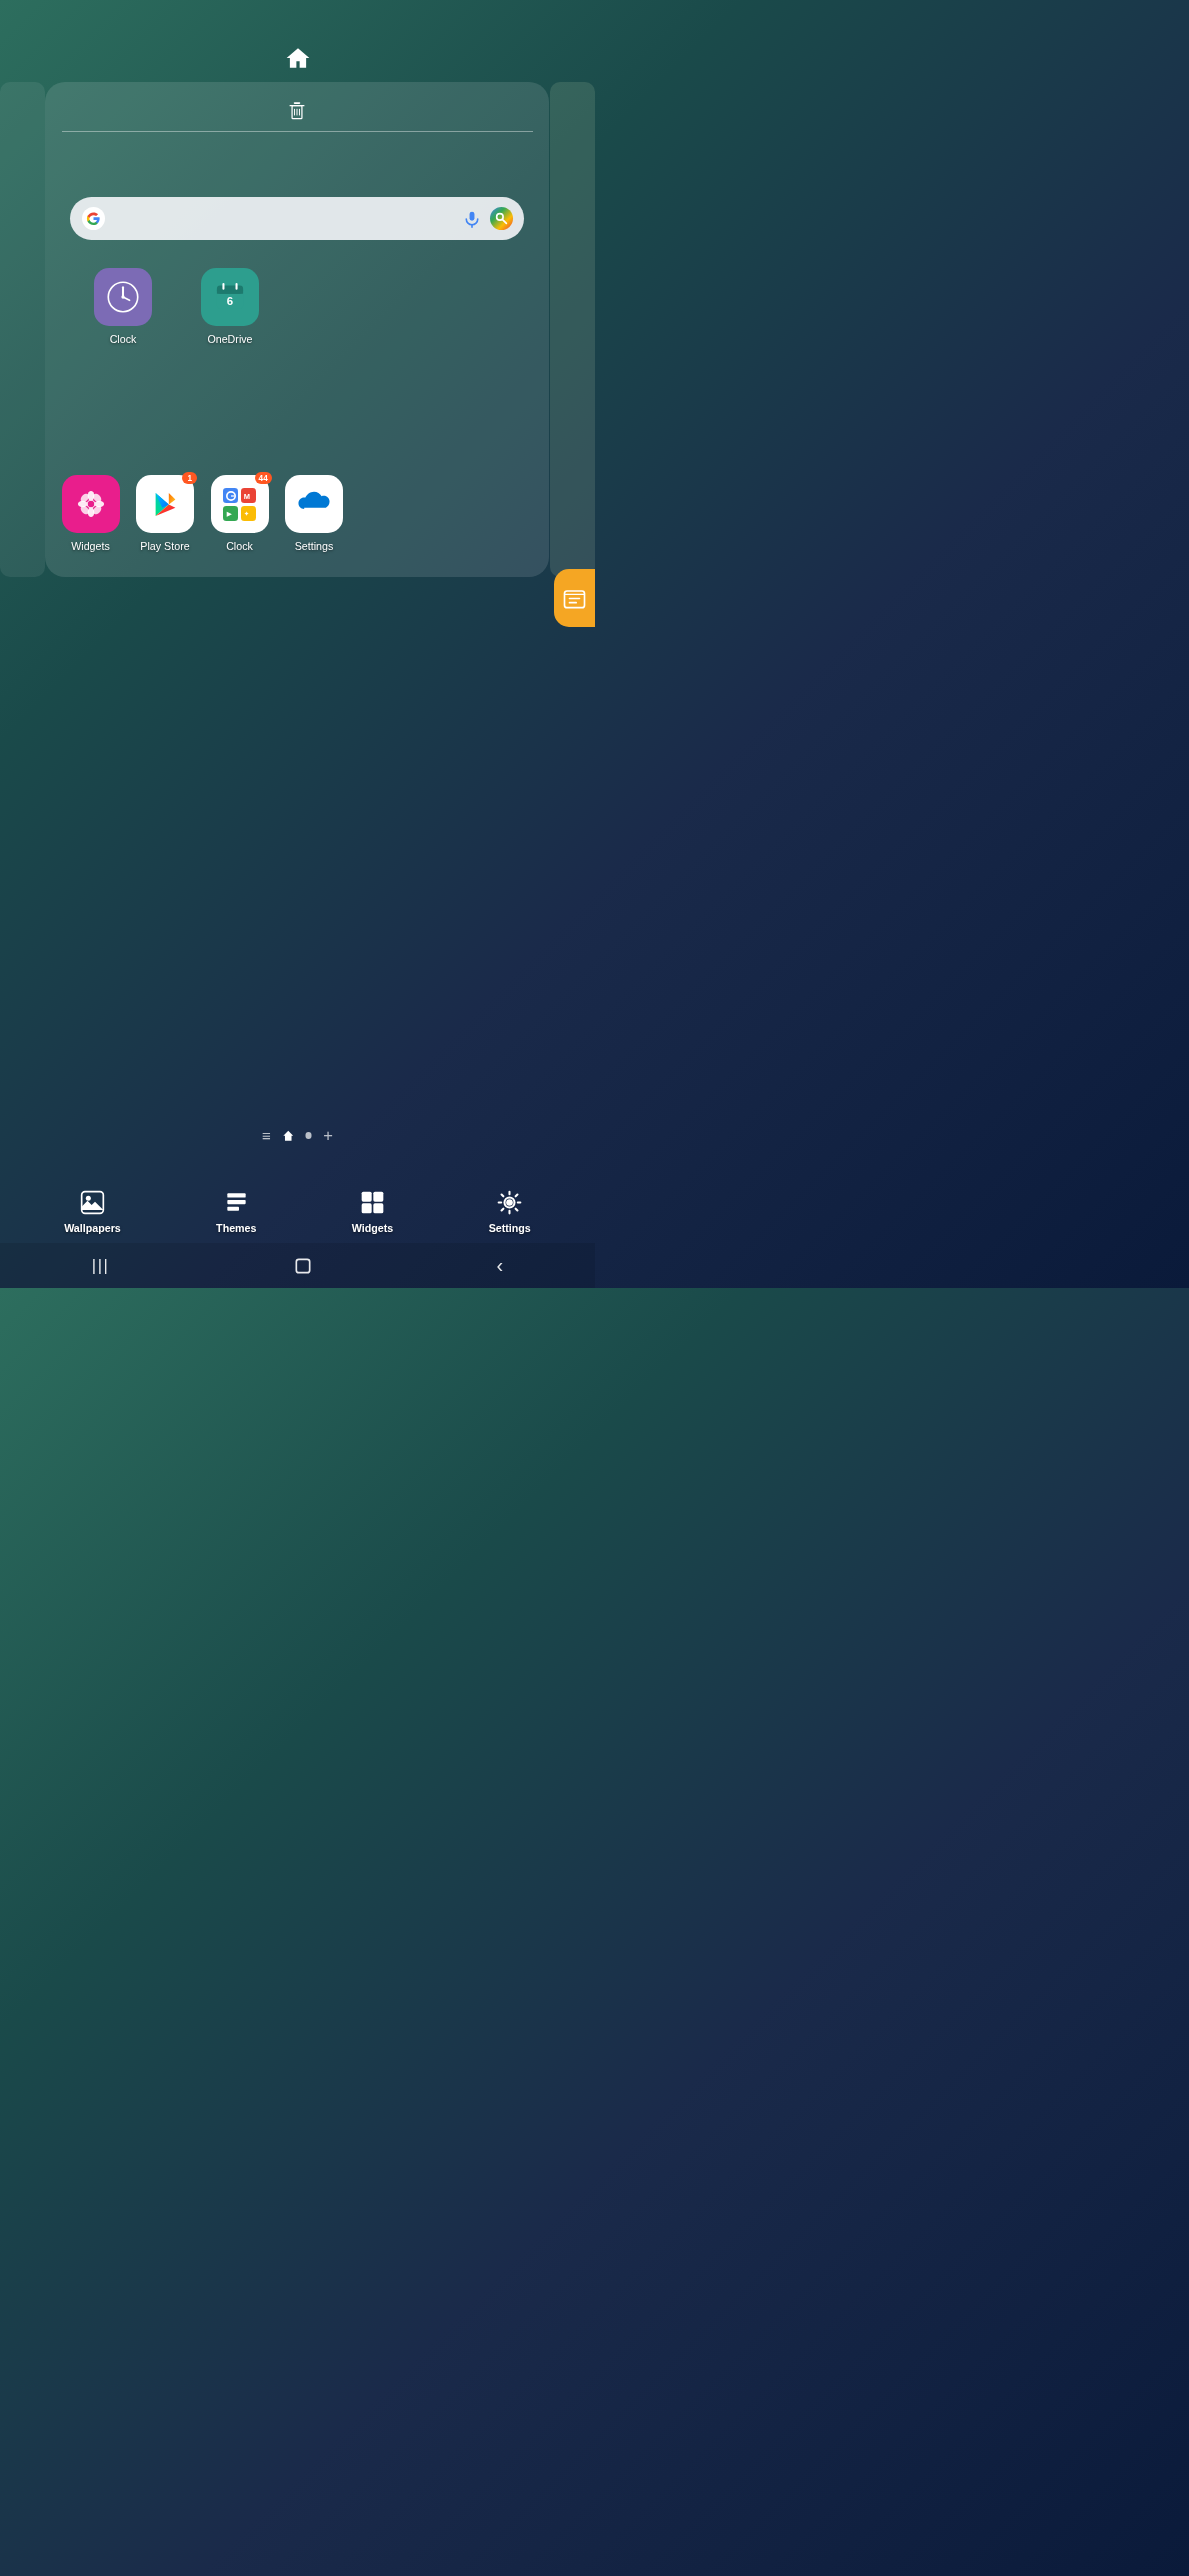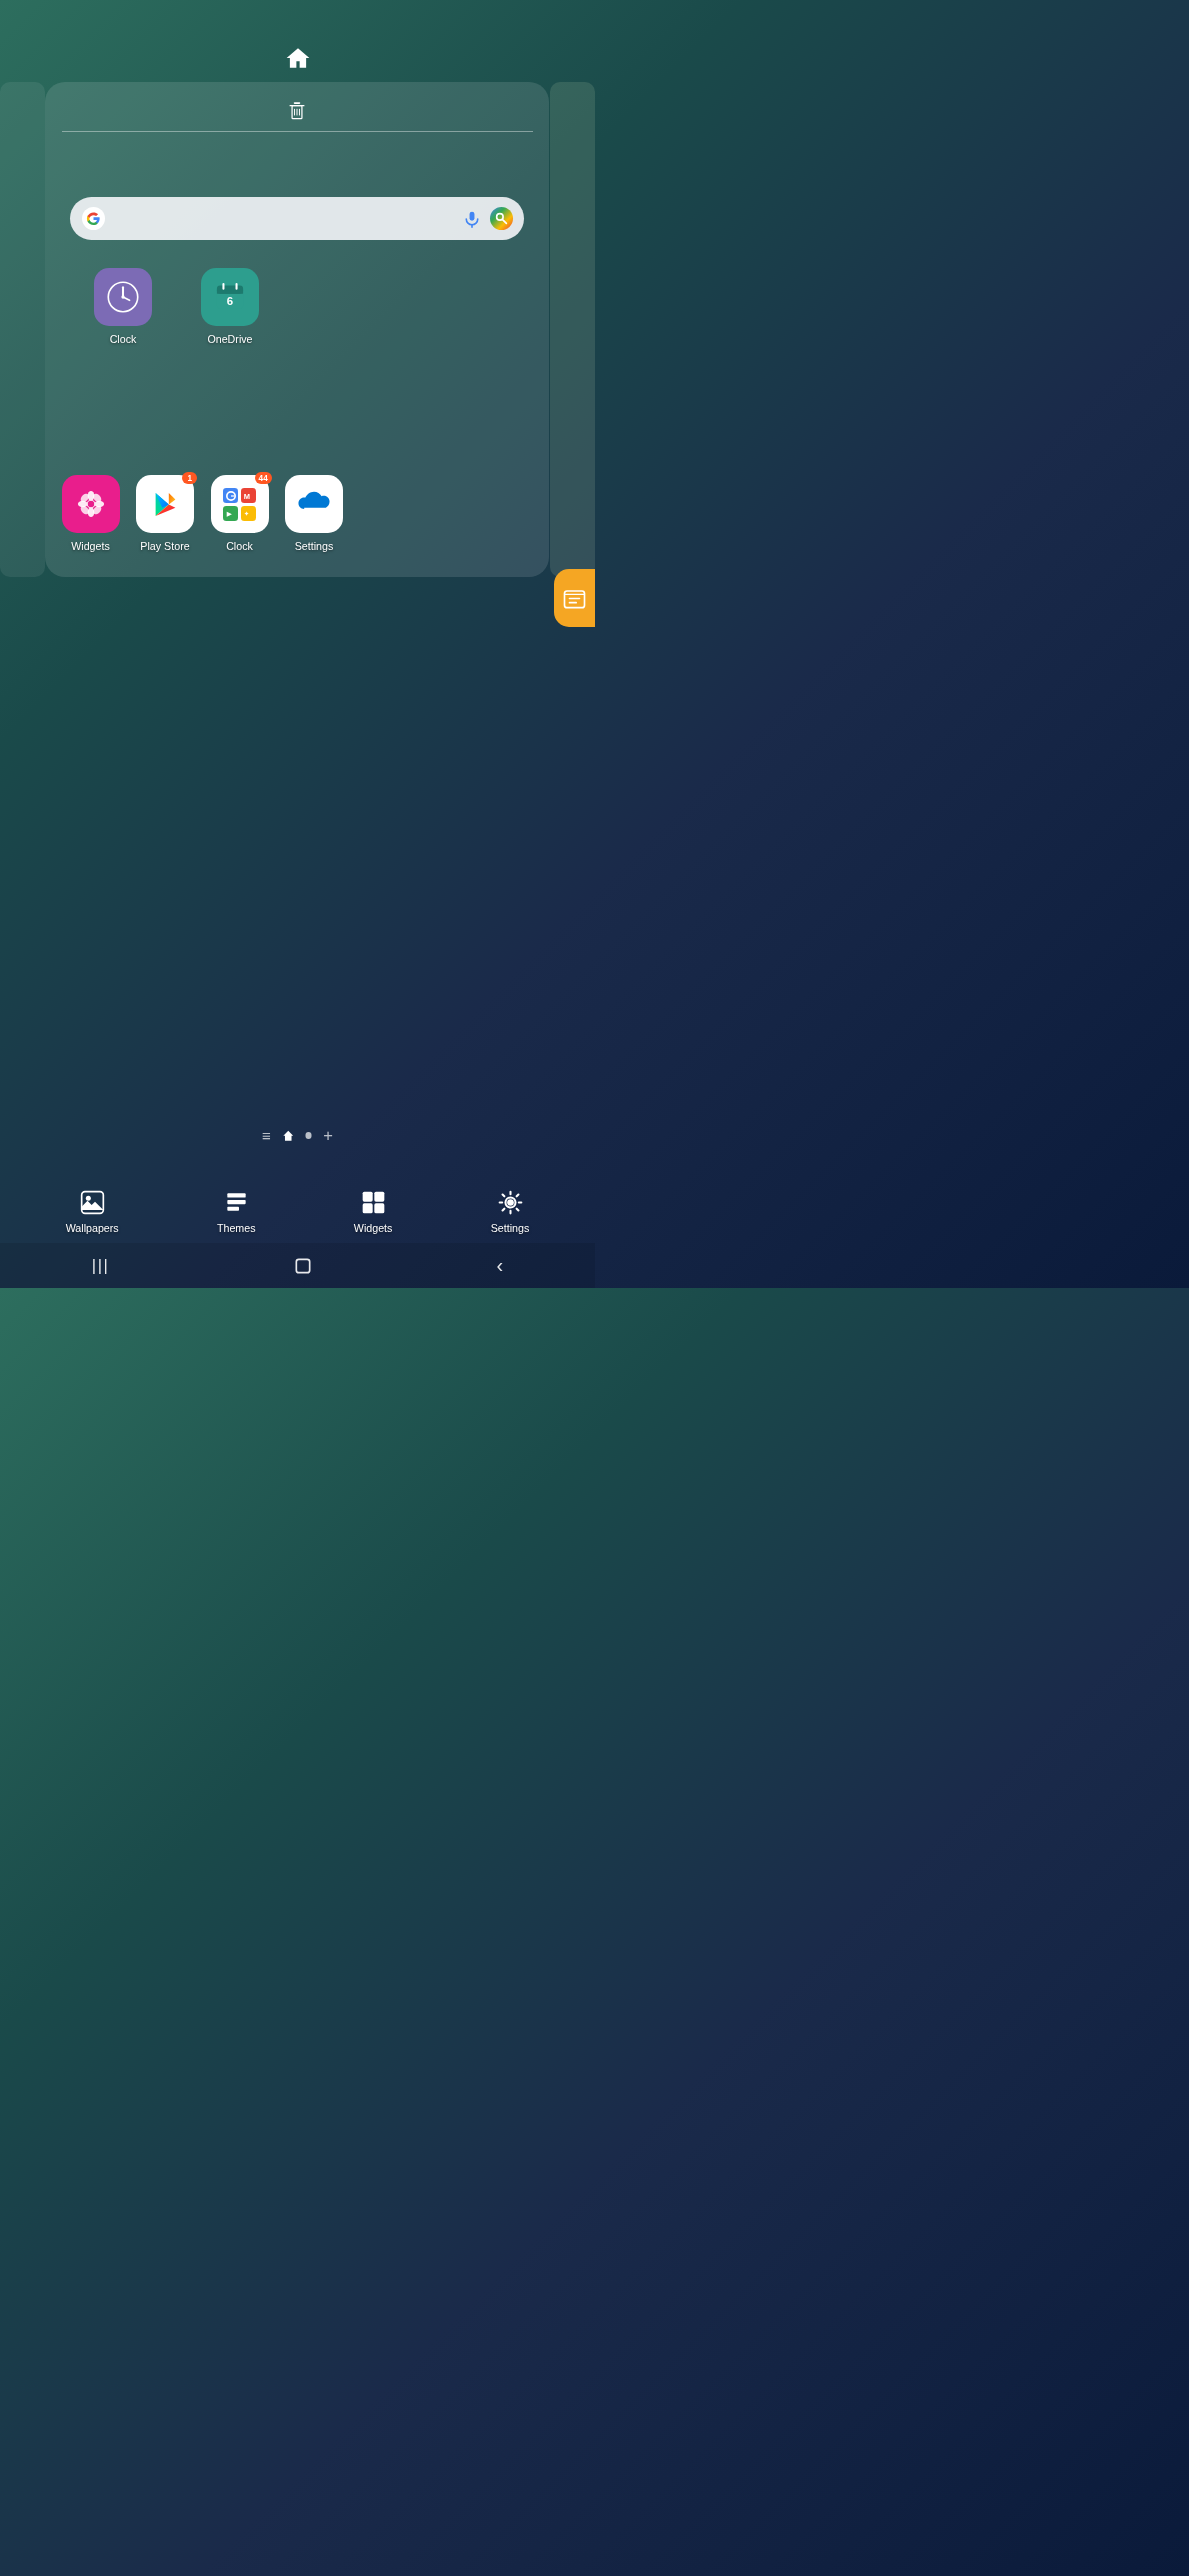--- a/index.html
+++ b/index.html
@@ -204,20 +204,21 @@
     .bottom-toolbar {
       position: absolute;
       bottom: 41px;
       left: 0;
       right: 0;
       display: flex;
       justify-content: space-around;
       align-items: center;
       padding: 0 16.5px;
       z-index: 10;
+      font-weight: bold;
     }
 
     .toolbar-item {
       display: flex;
       flex-direction: column;
       align-items: center;
       gap: 6.6px;
       cursor: pointer;
     }
 

